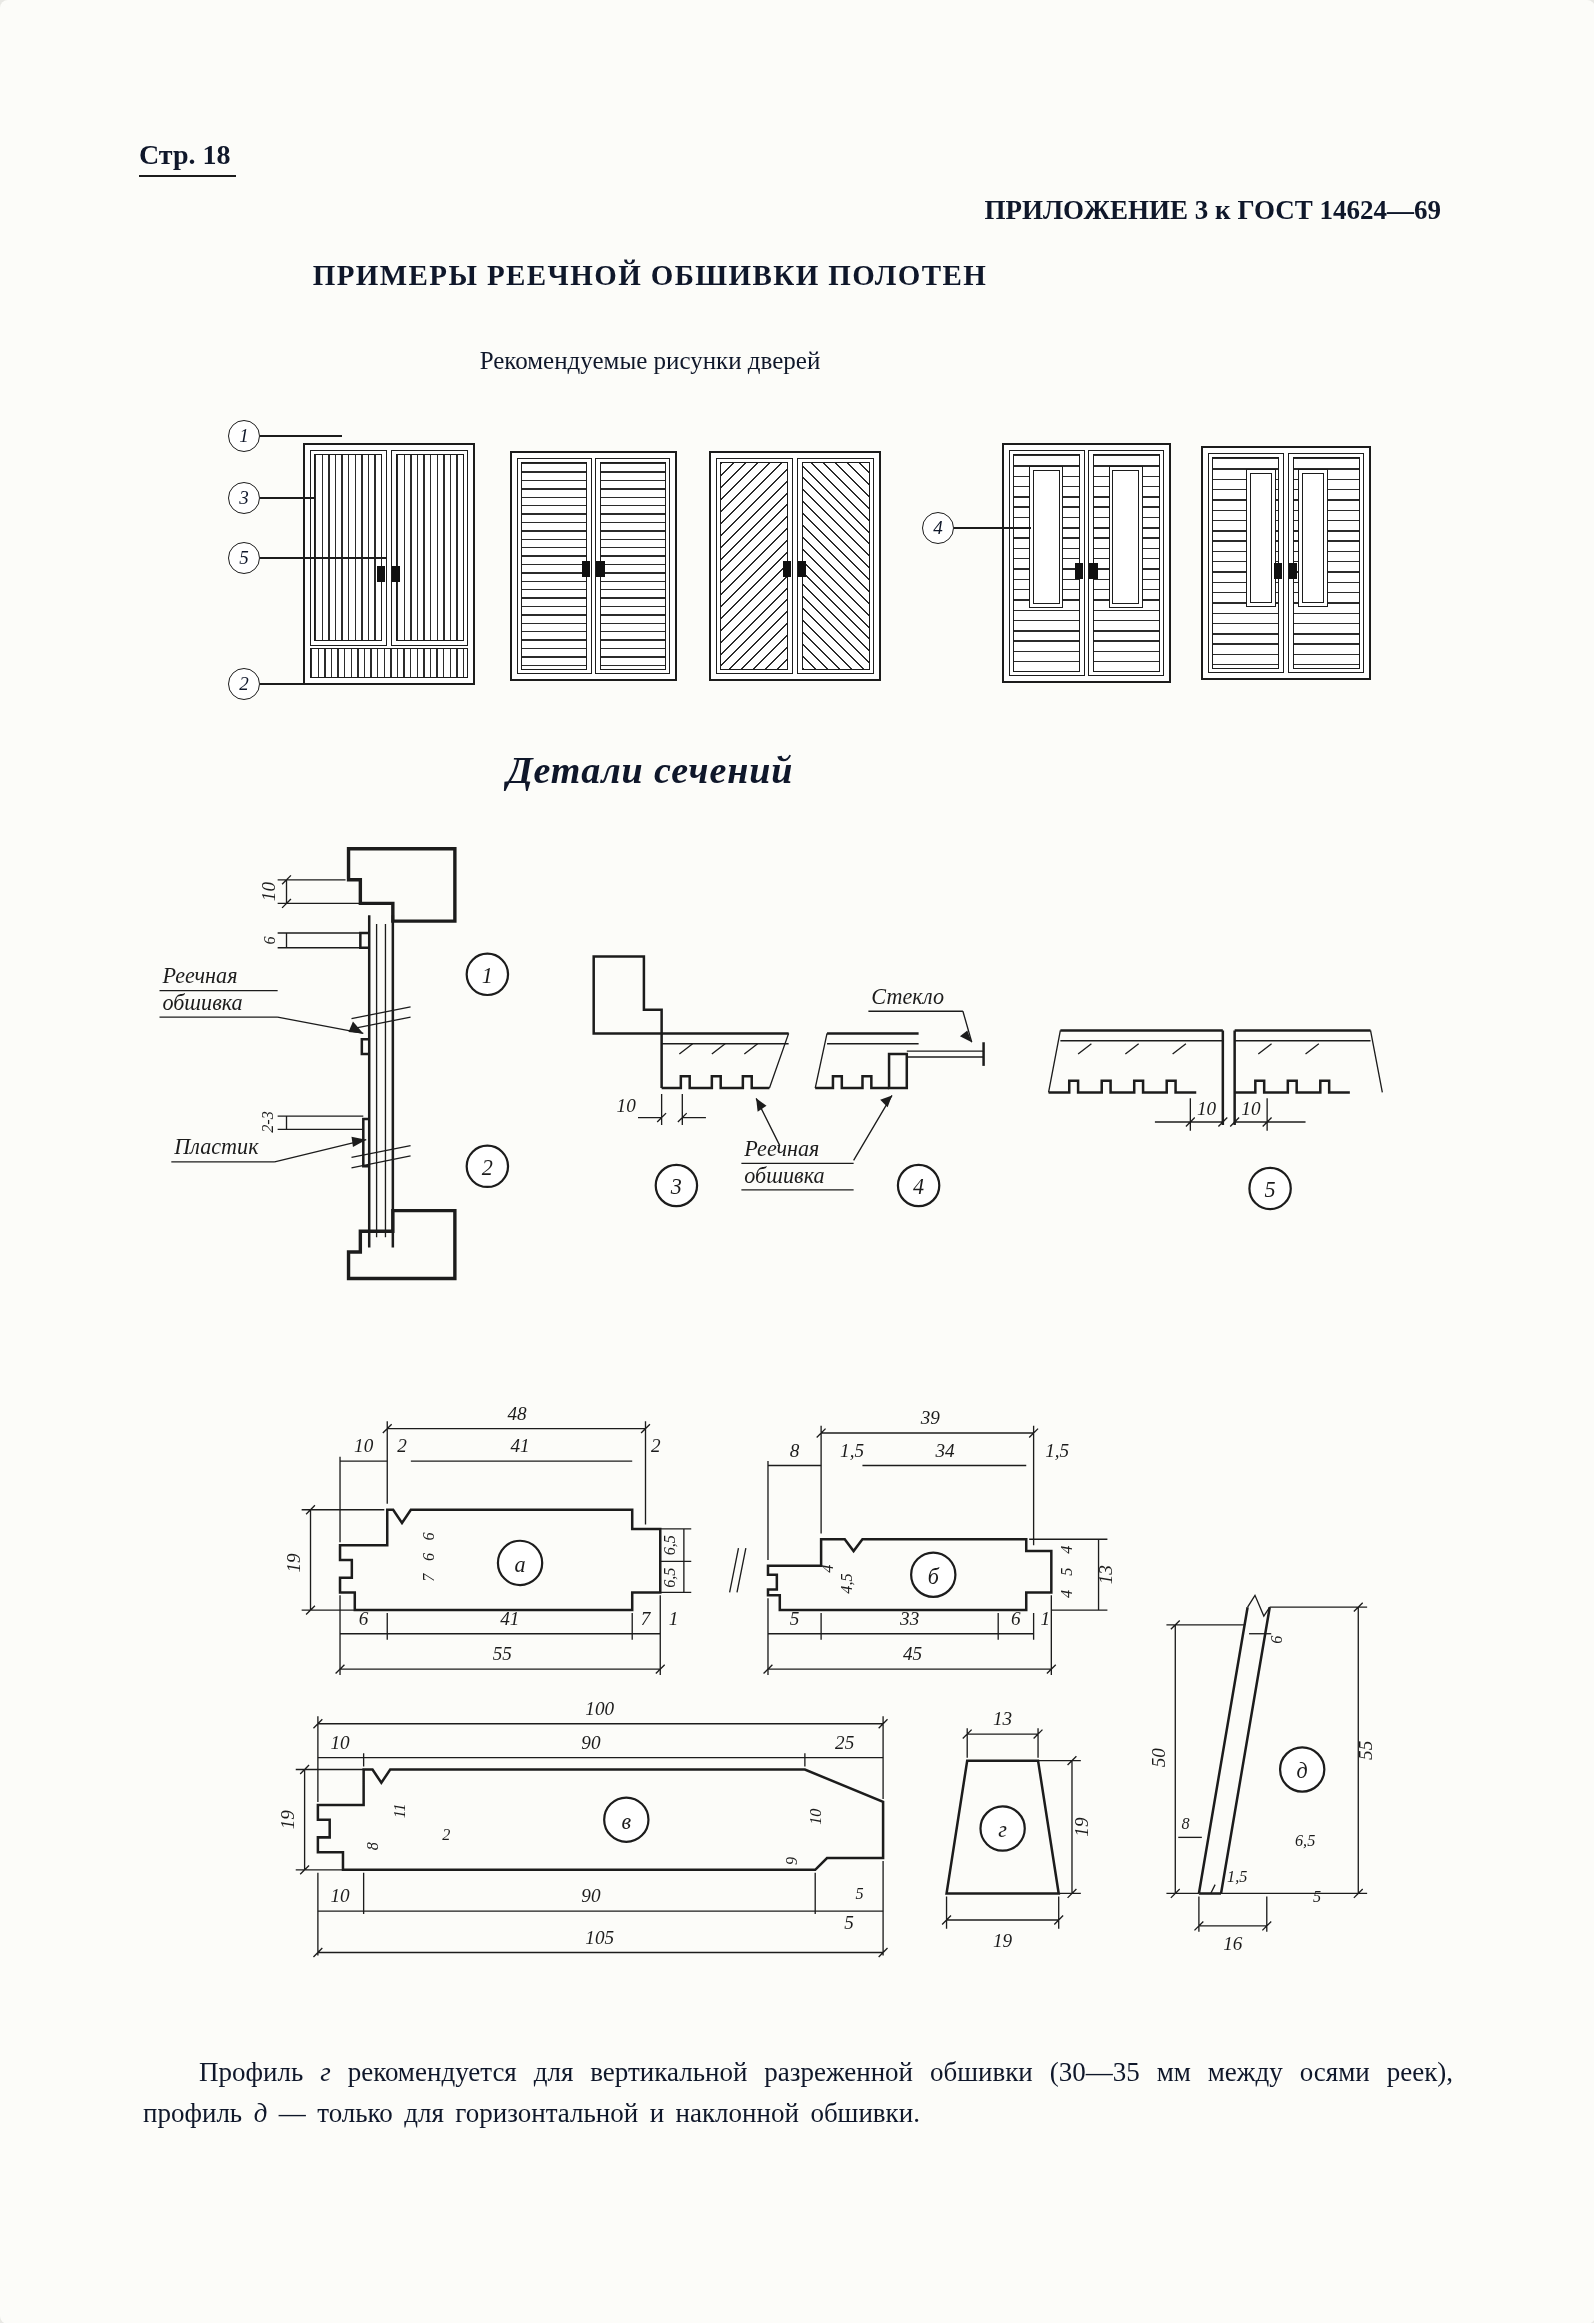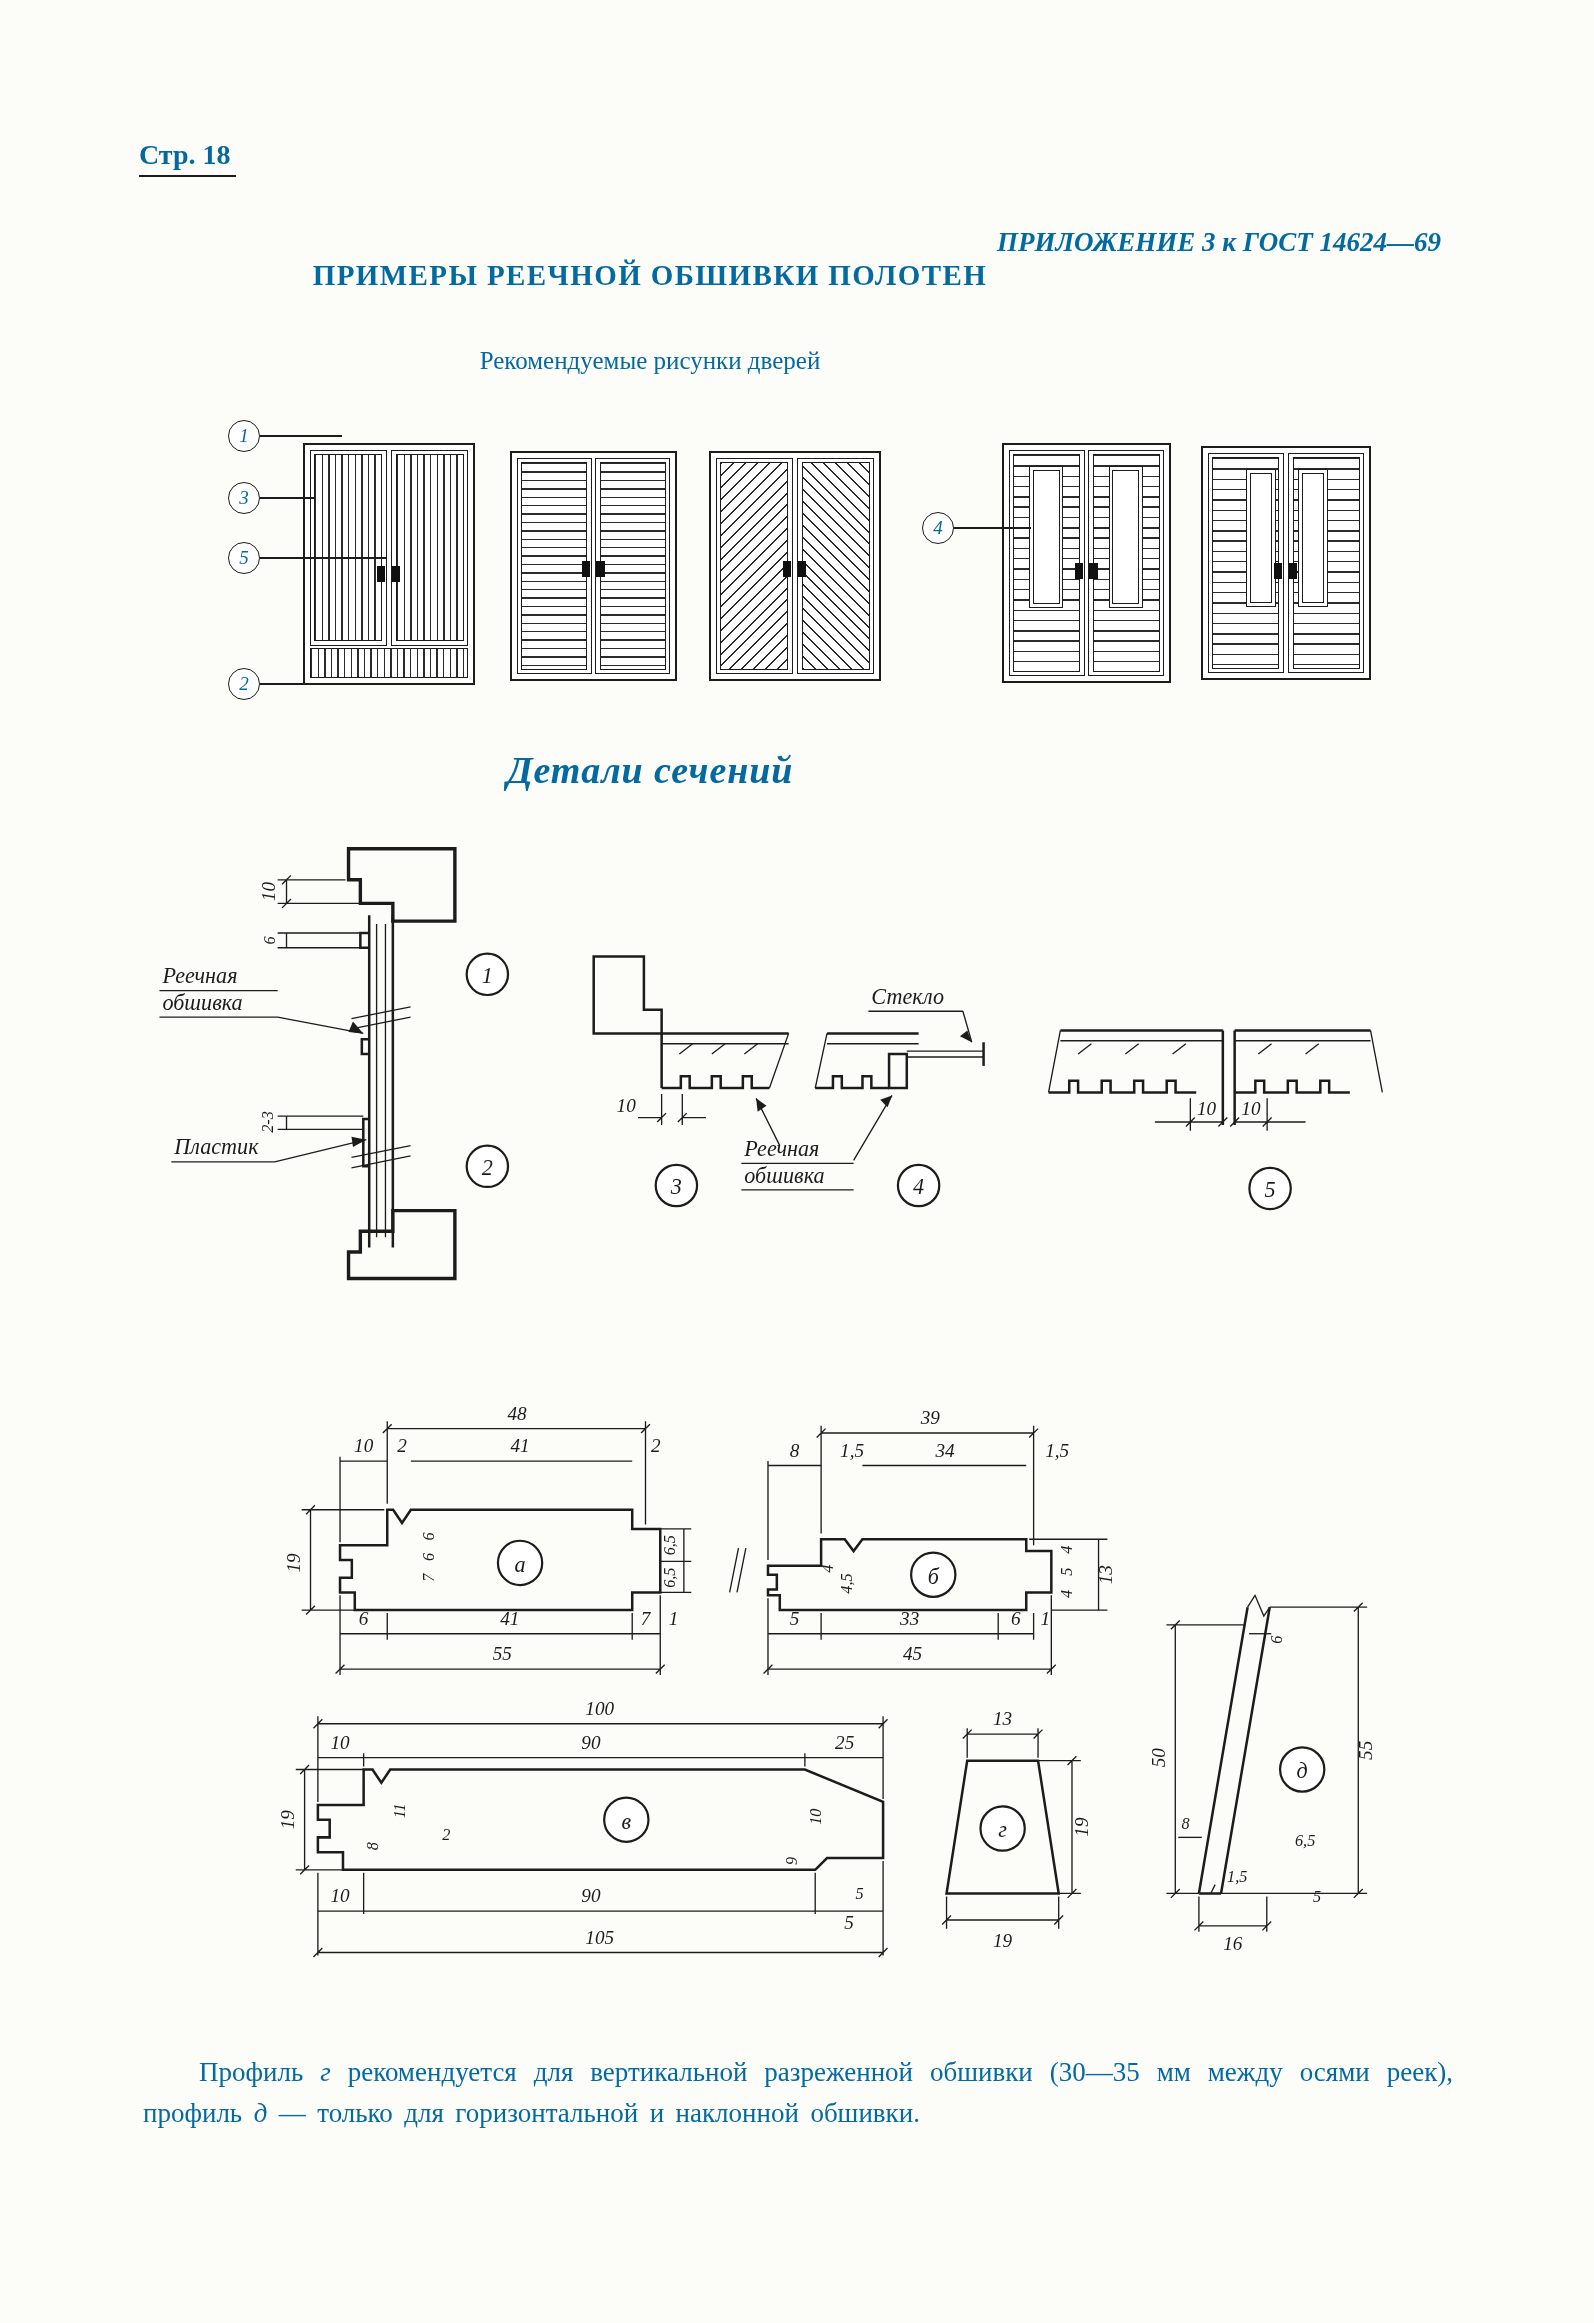--- a/index.html
+++ b/index.html
@@ -1,22 +1,22 @@
 <!DOCTYPE html>
 <html style="font-size:15px"><head>
 <meta charset="utf-8">
 <style>
   html,body{margin:0;padding:0;background:#e8e8e4;}
   .page{position:relative;width:1595px;height:2324px;background:#fcfcf9;margin:0 auto;
-        font-family:"Liberation Serif",serif;color:#0369a1;overflow:hidden;}
+        font-family:"Liberation Serif",serif;color:#0f172a;overflow:hidden;border-radius:8px;}
   .abs{position:absolute;}
   
   .pageno{position:absolute;left:139px;top:139px;font-size:28px;font-weight:bold;
           border-bottom:2.8px solid #1c1c1c;padding:0 5.6px 3.7px 0;}
-  .appendix{position:absolute;right:154px;top:195px;font-style:italic;font-weight:bold;font-size:27px;margin-top:32px;}
+  .appendix{position:absolute;right:154px;top:195px;font-weight:bold;font-size:27px;}
   .ctr{position:absolute;left:0;width:1300px;text-align:center;}
   .t1{top:259px;font-size:29px;font-weight:bold;letter-spacing:1.4px;}
   .t2{top:303px;font-size:29px;font-weight:bold;letter-spacing:1.4px;}
   .sub{top:347px;font-size:25px;font-weight:normal;}
   .secthead{font-style:italic;font-weight:700;font-size:38px;letter-spacing:0.9px;text-align:center;}
   
   .door{position:absolute;border:2.8px solid #1c1c1c;background:#fff;box-sizing:border-box;}
   .leaves{position:absolute;left:4.7px;right:4.7px;top:4.7px;bottom:4.7px;display:flex;gap:3.7px;}
   .leaf{flex:1;border:1.9px solid #1c1c1c;position:relative;background:#fff;}
   .leaf-in{position:absolute;inset:3.7px;border:0.9px solid #1c1c1c;}

